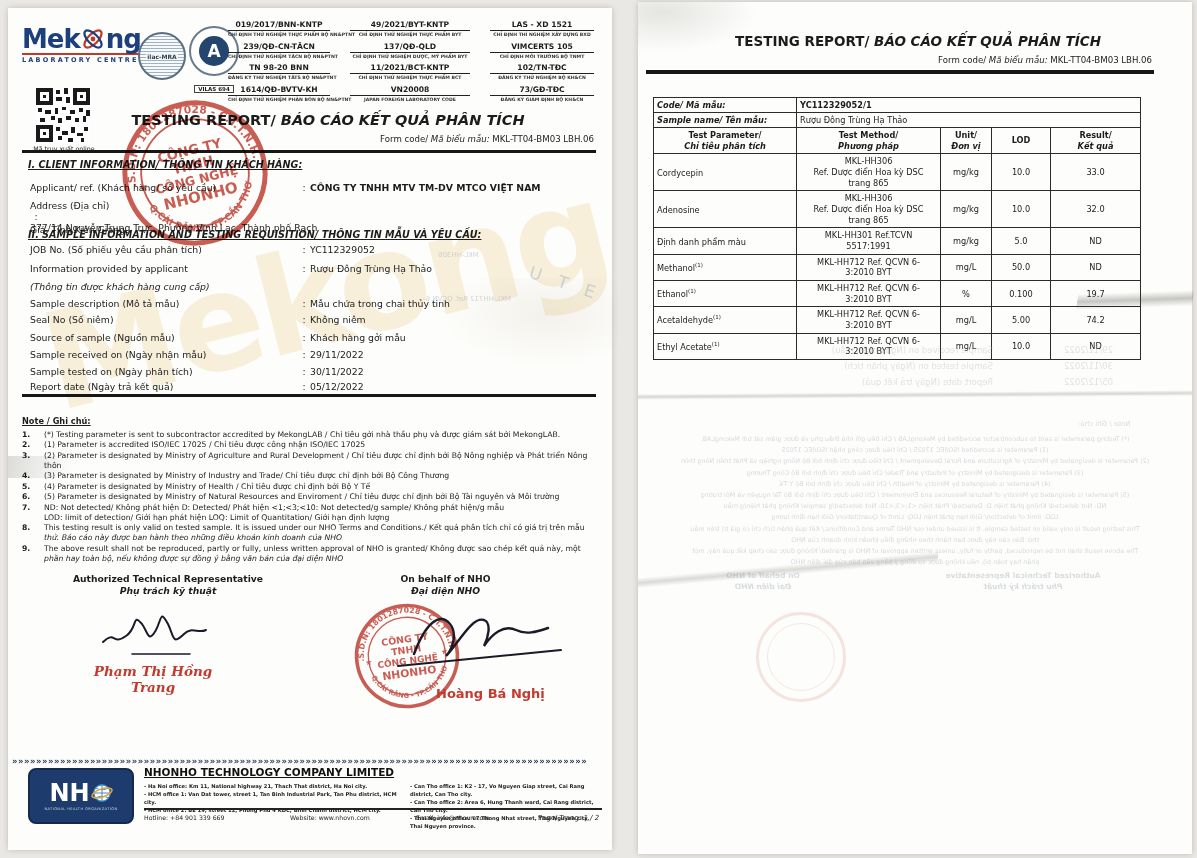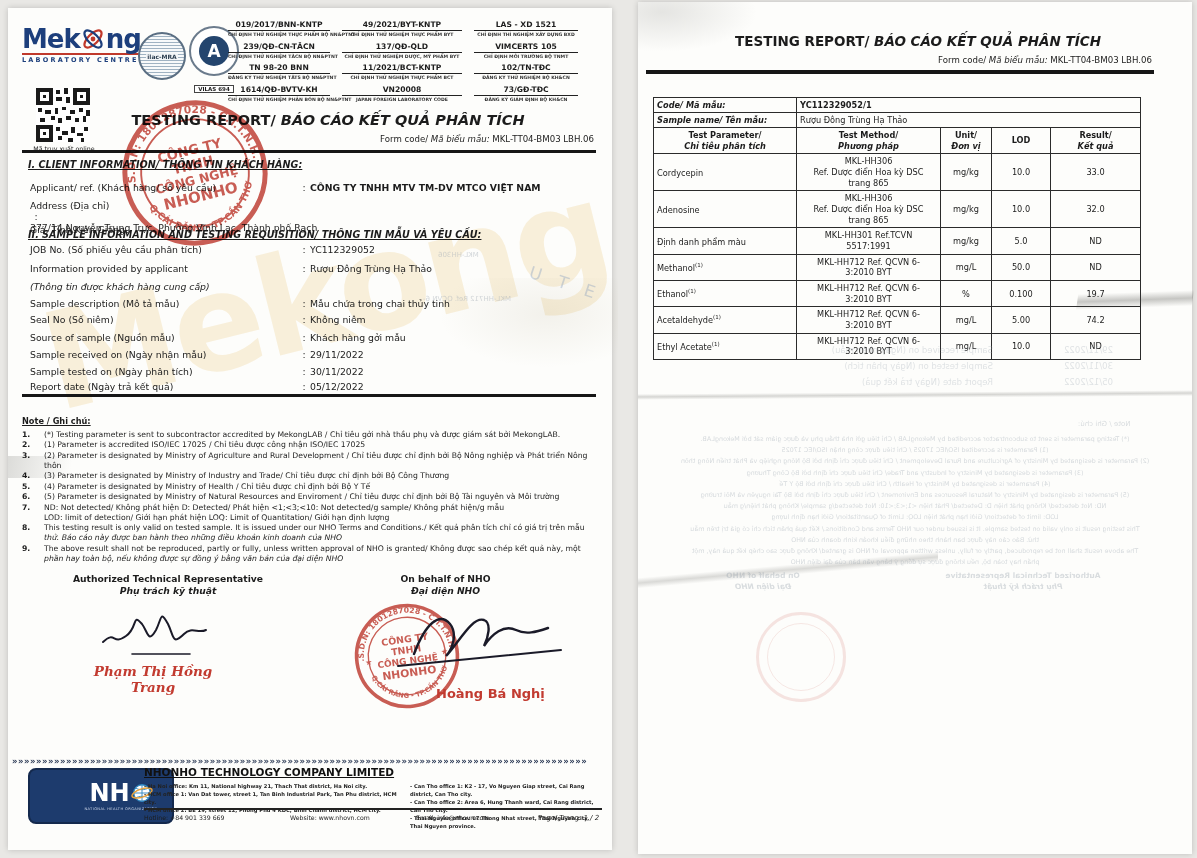--- a/index.html
+++ b/index.html
@@ -16,21 +16,21 @@
   .mek-word{font-weight:bold;font-size:26px;color:#1d3f7c;letter-spacing:-1px;line-height:1;}
   .mek-sub{font-size:6.5px;font-weight:bold;color:#1d3f7c;letter-spacing:2.2px;border-top:2px solid #c0392b;padding-top:1px;margin-top:1px;}
   .ilac{left:130px;top:24px;width:44px;height:44px;border-radius:50%;border:2px solid #5b6f83;
         background:repeating-linear-gradient(0deg,#f7f9fa 0 2px,#9fb2c2 2px 3px);
         display:flex;align-items:center;justify-content:center;}
   .ilac span{background:#f2f5f7;font-size:6px;font-weight:bold;color:#2c3e50;padding:0 1px;border-radius:2px;}
   .vilas-wrap{left:180px;top:18px;width:52px;text-align:center;}
   .vilas-circ{width:46px;height:46px;margin:0 auto;border-radius:50%;border:2px solid #6b7b8c;background:#ffffff;display:flex;align-items:center;justify-content:center;}
   .vilas-inner{width:30px;height:30px;border-radius:50%;background:#24456e;color:#fff;font-size:17px;font-weight:bold;display:flex;align-items:center;justify-content:center;}
   .vilas-badge{display:inline-block;margin-top:2px;font-size:5.5px;font-weight:bold;border:1px solid #444;padding:0 3px;background:#fff;}
-  .certs{left:220px;top:12px;display:flex;gap:12px;}
+  .certs{left:220px;top:12px;display:flex;gap:20px;}
   .cert-col{display:flex;flex-direction:column;}
   .cert{text-align:center;margin-bottom:4.5px;}
   .cert-no{font-size:7.6px;font-weight:bold;border-bottom:1px solid #222;padding:0 2px 1px;white-space:nowrap;}
   .cert-cap{font-size:4.6px;font-weight:bold;color:#333;margin-top:1px;white-space:nowrap;}
   .c1{width:102px}.c2{width:120px}.c3{width:104px}
 
   .qr{left:28px;top:80px;}
   .qr-label{left:18px;top:137px;width:76px;text-align:center;font-size:6.3px;}
 
   .p1-title{left:70px;top:104px;width:500px;text-align:center;font-size:14.5px;font-weight:bold;white-space:nowrap;}
@@ -64,21 +64,21 @@
   .nameL{left:70px;top:655px;width:150px;text-align:center;font-size:13.5px;font-style:italic;font-family:"DejaVu Serif","Liberation Serif",serif;}
   .nameR{left:428px;top:678px;font-size:13px;width:140px;}
   .stamp{opacity:.82;mix-blend-mode:multiply;}
   .stamp1{left:112px;top:90px;width:150px;height:150px;transform:rotate(-14deg);}
   .stamp2{left:345px;top:594px;width:108px;height:108px;transform:rotate(-8deg);}
   .sigpath{stroke:#1a1a28;fill:none;stroke-linecap:round;}
 
   
   .arrows{left:4px;top:748px;width:596px;overflow:hidden;white-space:nowrap;font-size:8.5px;font-weight:bold;color:#2c3a55;letter-spacing:0.5px;}
   .nho-box{left:20px;top:760px;width:102px;height:52px;background:#1d3b6d;border-radius:8px;border:2px solid #14294d;
-           display:flex;flex-direction:column;align-items:center;justify-content:center;color:#fff;padding-left:40px;}
+           display:flex;flex-direction:column;align-items:center;justify-content:center;color:#fff;}
   .nho-txt{font-size:24px;font-weight:bold;line-height:1;display:flex;align-items:center;}
   .nho-sub{font-size:3.6px;letter-spacing:.4px;margin-top:2px;color:#cfd8ea;}
   .f-company{left:136px;top:758px;font-size:10.5px;font-weight:bold;text-decoration:underline;color:#111;}
   .f-col{font-size:5.2px;line-height:1.55;color:#222;font-weight:bold;}
   .f-col1{left:136px;top:774px;width:262px;}
   .f-col2{left:402px;top:774px;width:192px;}
   .f-rule{left:136px;top:800px;width:458px;height:1.5px;background:#222;}
   .f-bottom{font-size:6.2px;font-weight:normal;}
   .f-hot{left:136px;top:806px;}
   .f-web{left:282px;top:806px;}

